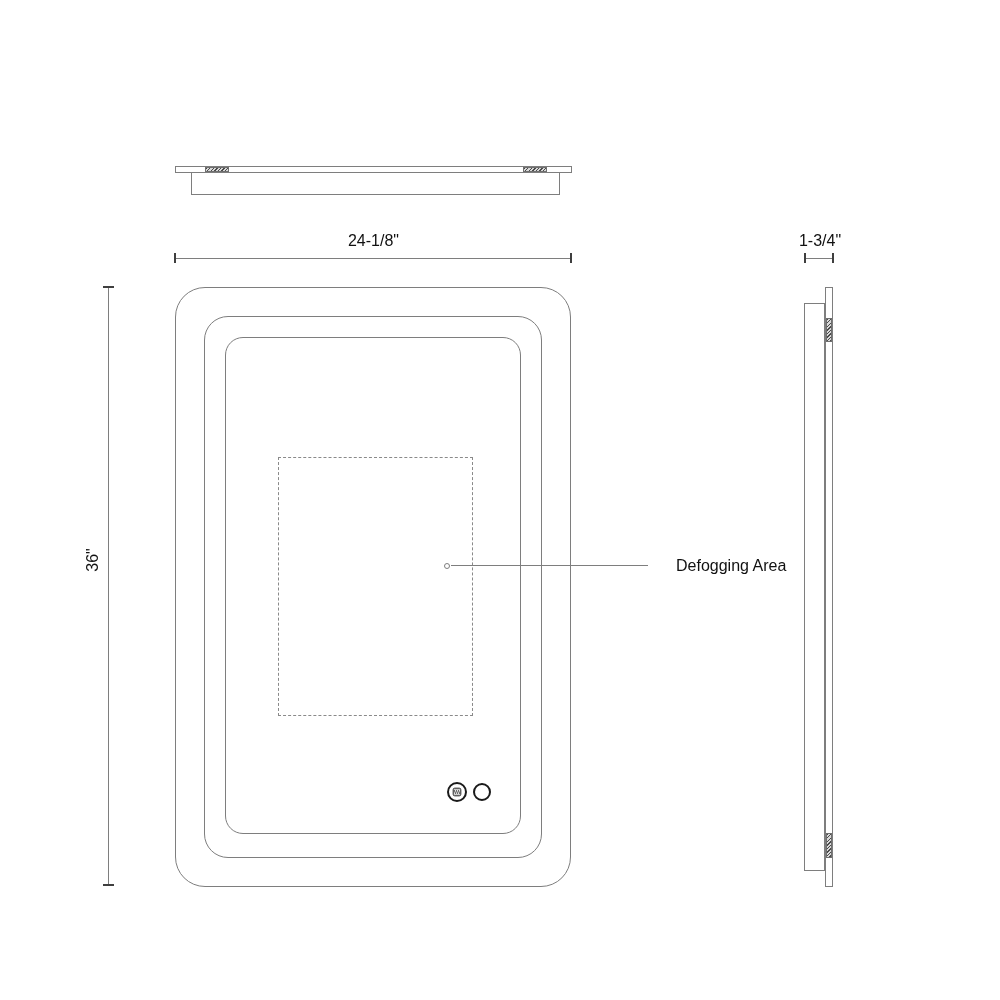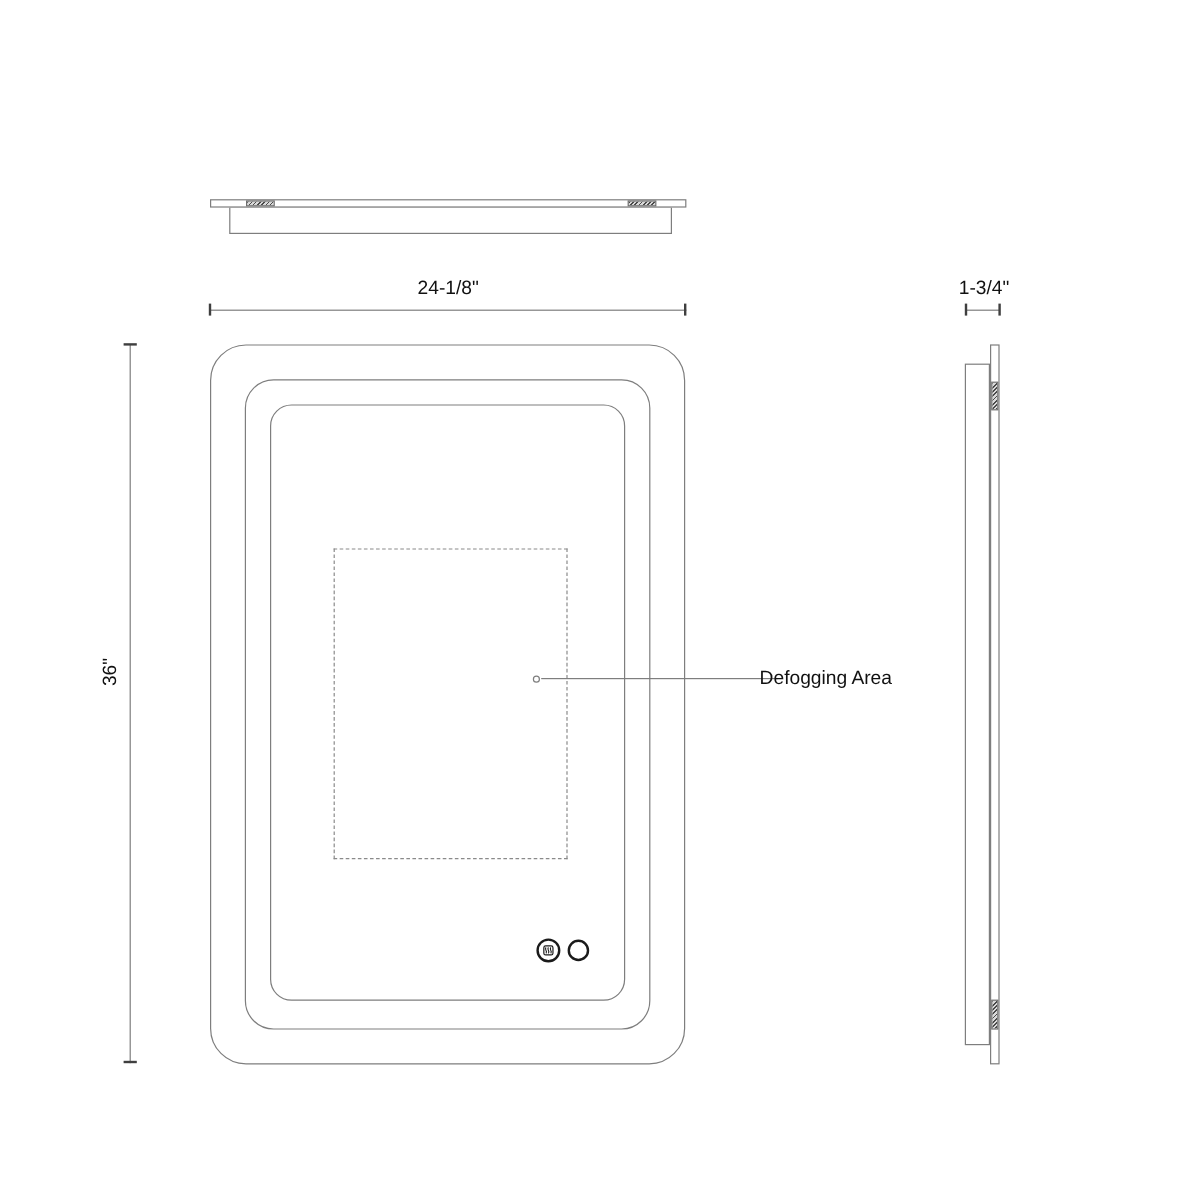--- a/index.html
+++ b/index.html
@@ -71,21 +71,21 @@
     <div class="abs outline" style="left:175px;top:287px;width:396px;height:600px;border-radius:30px;"></div>
 
     <div class="abs outline" style="left:204px;top:316px;width:338px;height:542px;border-radius:24px;"></div>
 
     <div class="abs outline" style="left:225px;top:337px;width:296px;height:497px;border-radius:18px;"></div>
 
     <div class="abs dashed-rect" style="left:278px;top:457px;width:195px;height:259px;"></div>
 
     <div class="abs circle" style="left:444px;top:563px;width:6px;height:6px;border:1px solid var(--line);background:#fff;"></div>
     <div class="abs dim-line" style="left:451px;top:565px;width:197px;height:1px;"></div>
-    <div class="abs label-text" style="left:633px;top:557px;">Defogging Area</div>
+    <div class="abs label-text" style="left:676px;top:557px;">Defogging Area</div>
 
     <div class="abs btn-circle" style="left:447px;top:782px;width:20px;height:20px;">
       <svg width="16" height="16" viewBox="0 0 16 16" style="position:absolute;left:0;top:0;">
         <rect x="4.2" y="4.2" width="7.6" height="7.6" rx="1.5" fill="none" stroke="#1a1a1a" stroke-width="1"></rect>
         <path d="M6 5.5 q-0.8 1.2 0 2.5 q0.8 1.2 0 2.5" fill="none" stroke="#1a1a1a" stroke-width="0.9"></path>
         <path d="M8 5.5 q-0.8 1.2 0 2.5 q0.8 1.2 0 2.5" fill="none" stroke="#1a1a1a" stroke-width="0.9"></path>
         <path d="M10 5.5 q-0.8 1.2 0 2.5 q0.8 1.2 0 2.5" fill="none" stroke="#1a1a1a" stroke-width="0.9"></path>
       </svg>
     </div>
     <div class="abs btn-circle" style="left:473px;top:783px;width:18px;height:18px;"></div>

